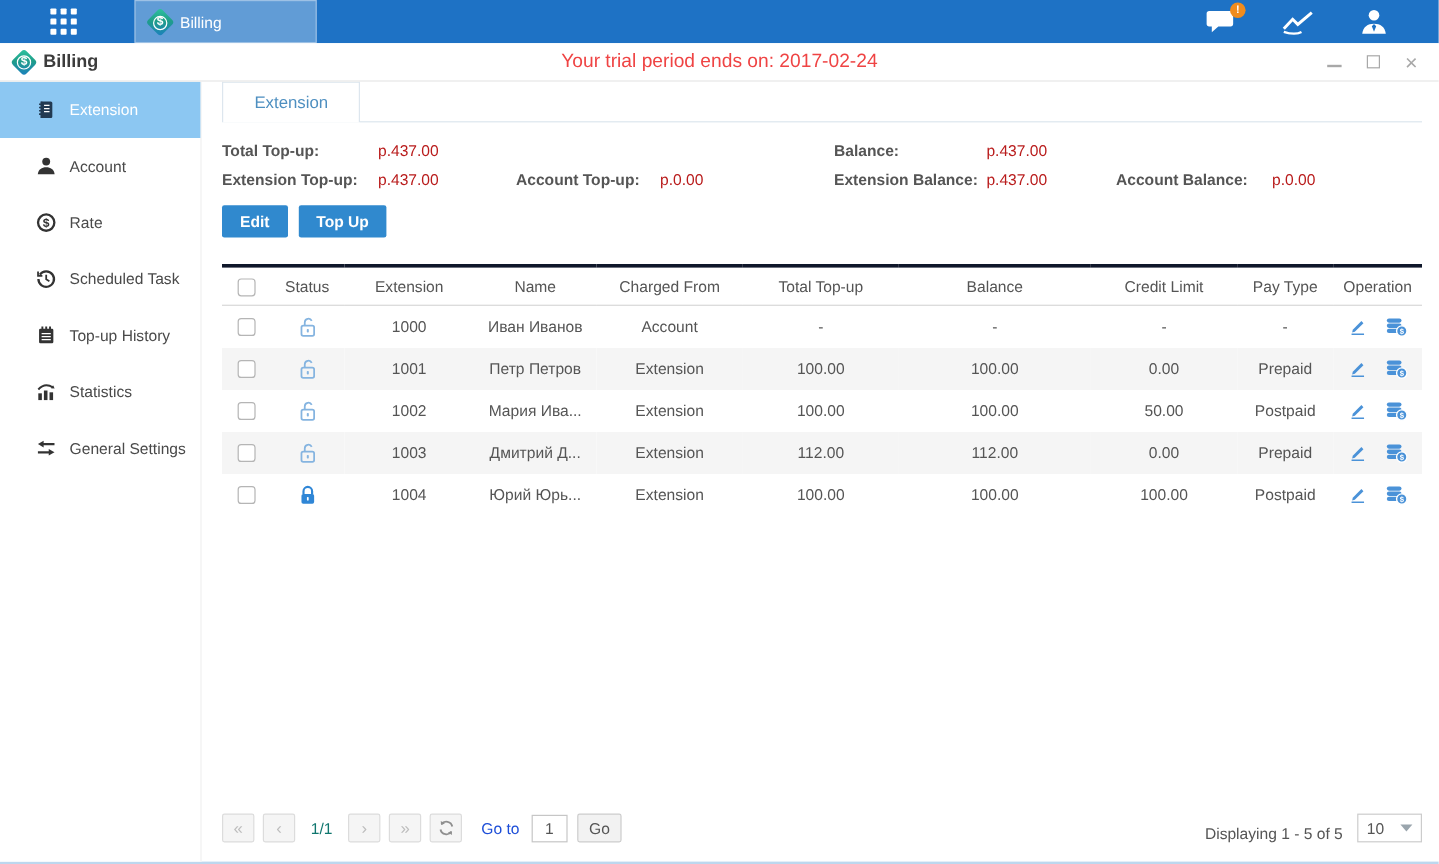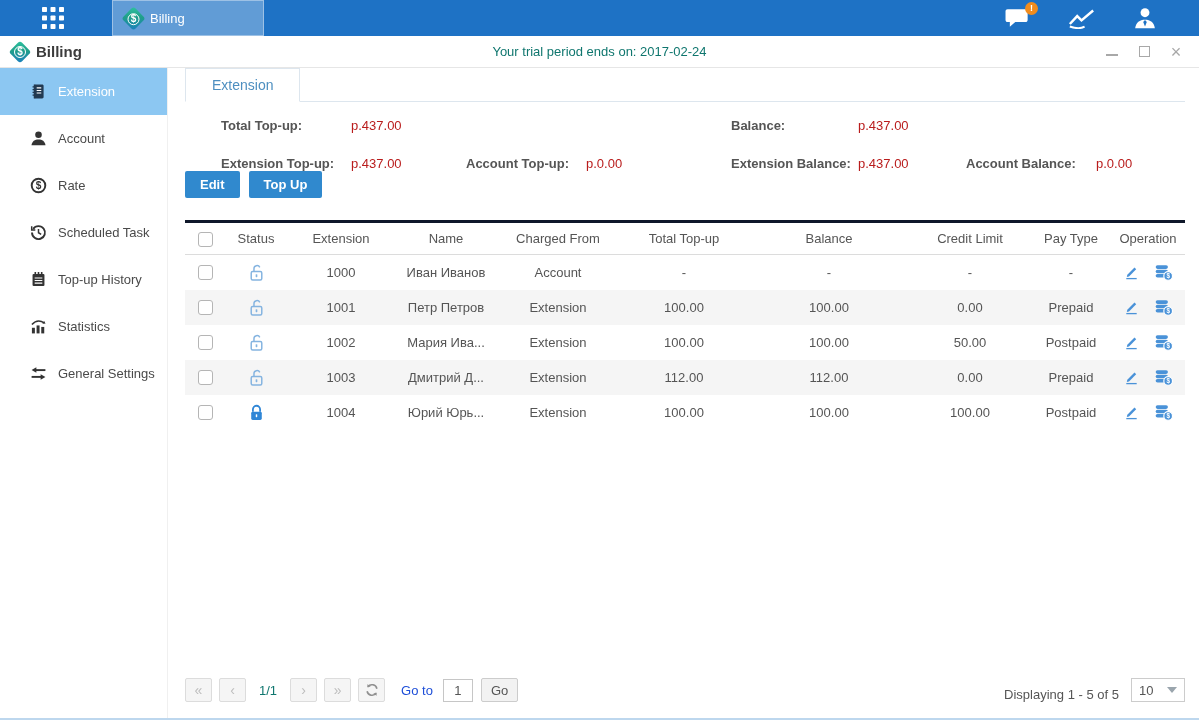--- a/index.html
+++ b/index.html
@@ -25,21 +25,21 @@
   .badge { position:absolute; top:-6px; right:-8px; width:13px; height:13px; border-radius:50%;
            background:#f08c1e; color:#fff; font-size:9px; font-weight:bold;
            display:flex; align-items:center; justify-content:center; }
 
   
   .titlebar { height:32px; background:#fff; border-bottom:1px solid #e6e6e6; display:flex; align-items:center;
               position:relative; flex:0 0 auto; }
   .title-left { display:flex; align-items:center; gap:8px; margin-left:12px; }
   .title-left .diamond { width:16px; height:16px; }
   .app-title { font-weight:bold; font-size:15px; color:#3c3c3c; }
-  .trial { position:absolute; left:50%; transform:translateX(-50%); color:#0f766e; font-size:13px; white-space:nowrap; }
+  .trial { position:absolute; left:50%; transform:translateX(-50%); color:#ef4444; font-size:16px; white-space:nowrap; }
   .win-controls { margin-left:auto; margin-right:16px; display:flex; align-items:center; gap:18px; }
   .wc { cursor:pointer; display:flex; align-items:center; justify-content:center; width:14px; height:14px; }
   .wc-min { width:12px; height:2px; background:#a8a8a8; align-self:center; margin-top:6px; }
   .wc-max { width:11px; height:11px; border:1.5px solid #a8a8a8; }
   .wc-close { color:#a8a8a8; font-size:18px; line-height:12px; }
 
   
   .main { flex:1 1 auto; display:flex; min-height:0; }
 
   .sidebar { width:168px; flex:0 0 auto; background:#fff; border-right:1px solid #f0f0f0; }
@@ -52,26 +52,26 @@
 
   .content { flex:1 1 auto; display:flex; flex-direction:column; padding:0 14px 0 17px; min-height:0; }
 
   
   .tabstrip { height:34px; border-bottom:1px solid #dde6ee; display:flex; align-items:stretch; flex:0 0 auto; }
   .tab { padding:0 26px; display:flex; align-items:center; background:#fff; color:#4e8fc0; font-size:14px;
          border:1px solid #dde6ee; border-bottom:1px solid #fff; margin-bottom:-1px; cursor:pointer; }
 
   
   .summary { margin-top:16px; display:grid; grid-template-columns:130px 115px 120px 145px 127px 108px 130px auto;
-             row-gap:23px; align-items:center;margin-left:36px; }
+             row-gap:9px; align-items:center; }
   .sum-label { font-weight:bold; color:#555; }
   .sum-value { color:#b91c1c; }
 
   
-  .actions { display:flex; gap:9px; }
+  .actions { margin-top:14px; display:flex; gap:9px; }
   .btn-blue { background:#3089ce; color:#fff; border:none; height:27px; padding:0 15px; font-size:13px;
               font-family:"Liberation Sans",sans-serif; font-weight:bold; border-radius:2px; cursor:pointer; }
 
   
   table { border-collapse:collapse; table-layout:fixed; width:1000px; margin-top:22px; }
   thead tr { border-top:3px solid #0f172a; border-bottom:1px solid #dcdcdc; }
   th { height:33px; font-weight:normal; font-size:13px; color:#555; text-align:center; }
   td { height:35px; text-align:center; font-size:13px; color:#555; }
   tbody tr:nth-child(even) { background:#f5f5f5; }
   col.c-check{width:40px} col.c-status{width:62px} col.c-ext{width:108px} col.c-name{width:102px}

